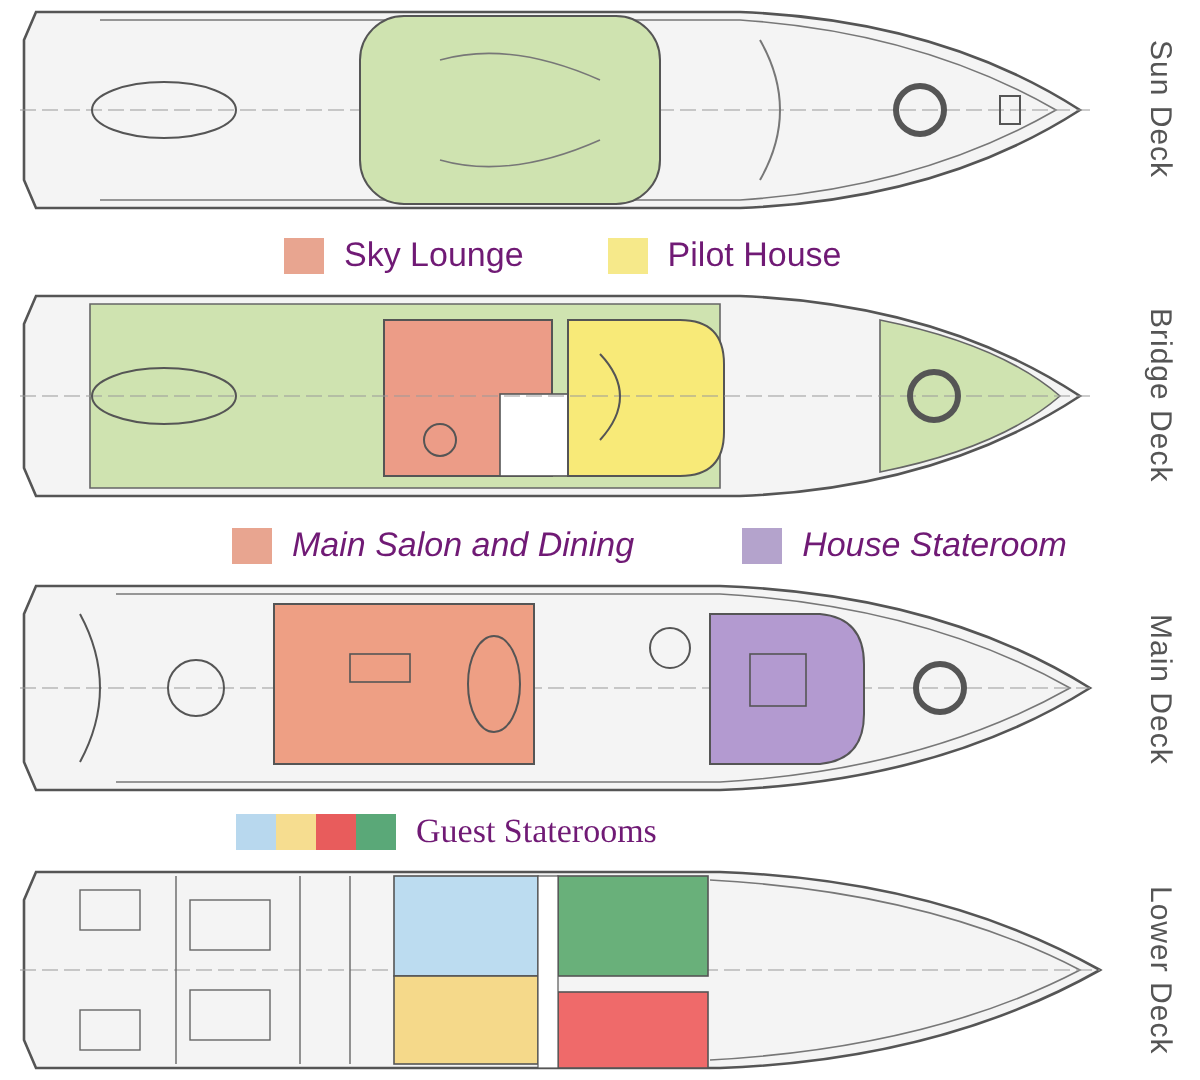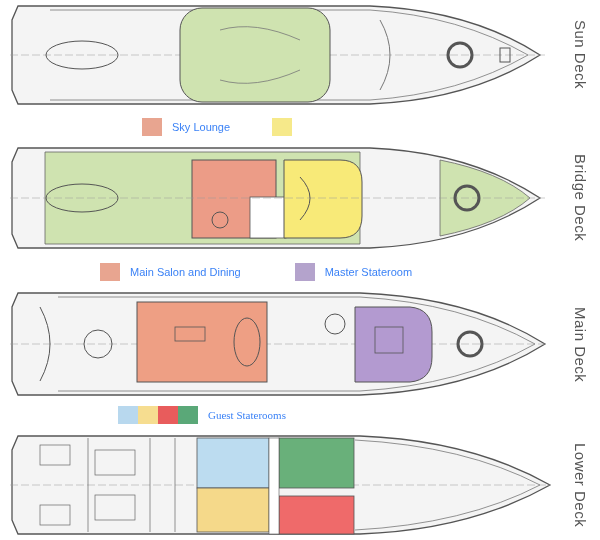--- a/index.html
+++ b/index.html
@@ -1,21 +1,21 @@
 <!DOCTYPE html>
 <html><head>
 <meta charset="utf-8">
 <style>
   html, body { margin:0; padding:0; background:#ffffff; }
   body { width:600px; height:540px; position:relative; overflow:hidden; font-family:"Liberation Sans", sans-serif; }
   .deck { position:absolute; left:0; width:560px; }
   .deck svg { display:block; }
   .deck-label { position:absolute; right:0; width:40px; display:flex; align-items:center; justify-content:center; }
   .deck-label span { writing-mode:vertical-rl; font-size:15px; color:#555; letter-spacing:0.5px; }
-  .legend { position:absolute; display:flex; align-items:center; font-size:11px; color:#3b82f6; }
+  .legend { position:absolute; display:flex; align-items:center; font-size:17px; color:#701a75; }
   .legend .sw { width:20px; height:18px; margin-right:10px; display:inline-block; }
   .legend .item { display:flex; align-items:center; margin-right:42px; }
 </style>
 </head>
 <body>
 
 <div class="deck" style="top:0;height:110px;">
   <svg width="560" height="110" viewBox="0 0 560 110">
     <path d="M18,6 L370,6 Q470,10 540,55 Q470,100 370,104 L18,104 L12,90 L12,20 Z" fill="#f4f4f4" stroke="#555" stroke-width="1.3"></path>
     <path d="M50,10 L370,10 Q460,16 528,55 Q460,94 370,100 L50,100" fill="none" stroke="#777" stroke-width="0.8"></path>
@@ -32,20 +32,21 @@
     <span>Sun Deck</span>
   </div>
 
 <div class="legend" style="top:118px;left:142px;">
   <div class="item">
     <span class="sw" style="background:#e8a590;"></span>
     <span>Sky Lounge</span>
   </div>
   <div class="item">
     <span class="sw" style="background:#f6e98a;"></span>
+    <span>Pilot House</span>
   </div>
 </div>
 
 <div class="deck" style="top:142px;height:112px;">
   <svg width="560" height="112" viewBox="0 0 560 112">
     <path d="M18,6 L370,6 Q470,10 540,56 Q470,102 370,106 L18,106 L12,92 L12,20 Z" fill="#f4f4f4" stroke="#555" stroke-width="1.3"></path>
     <path d="M45,10 L360,10 L360,102 L45,102 Z" fill="#cfe3b0" stroke="#666" stroke-width="0.8"></path>
     <path d="M440,18 Q500,30 530,56 Q500,82 440,94 Z" fill="#cfe3b0" stroke="#666" stroke-width="0.8"></path>
     <rect x="192" y="18" width="84" height="78" fill="#ec9c87" stroke="#555" stroke-width="1"></rect>
     <rect x="250" y="55" width="36" height="41" fill="#ffffff" stroke="#555" stroke-width="0.8"></rect>
@@ -54,28 +55,28 @@
     <ellipse cx="82" cy="56" rx="36" ry="14" fill="none" stroke="#555" stroke-width="1"></ellipse>
     <circle cx="467" cy="56" r="12" fill="none" stroke="#555" stroke-width="3"></circle>
     <circle cx="220" cy="78" r="8" fill="none" stroke="#555" stroke-width="1"></circle>
     <path d="M300,35 Q320,56 300,78" fill="none" stroke="#555" stroke-width="1"></path>
   </svg>
 </div>
 <div class="deck-label" style="top:142px;height:112px;">
     <span>Bridge Deck</span>
   </div>
 
-<div class="legend" style="top:263px;left:100px;">
+<div class="legend" style="top:263px;left:116px;font-style:italic;">
   <div class="item" style="margin-right:54px;">
     <span class="sw" style="background:#e8a590;"></span>
     <span>Main Salon and Dining</span>
   </div>
   <div class="item">
     <span class="sw" style="background:#b4a3cc;"></span>
-    <span>Master Stateroom</span>
+    <span>House Stateroom</span>
   </div>
 </div>
 
 <div class="deck" style="top:287px;height:115px;">
   <svg width="560" height="115" viewBox="0 0 560 115">
     <path d="M18,6 L360,6 Q470,10 545,57 Q470,104 360,108 L18,108 L12,94 L12,20 Z" fill="#f4f4f4" stroke="#555" stroke-width="1.3"></path>
     <path d="M58,10 L360,10 Q462,16 535,57 Q462,98 360,104 L58,104" fill="none" stroke="#777" stroke-width="0.8"></path>
     <line x1="10" y1="57" x2="545" y2="57" stroke="#999" stroke-width="0.5" stroke-dasharray="8,3"></line>
     <rect x="137" y="15" width="130" height="80" fill="#ee9f84" stroke="#555" stroke-width="1"></rect>
     <ellipse cx="247" cy="55" rx="13" ry="24" fill="none" stroke="#555" stroke-width="1"></ellipse>

